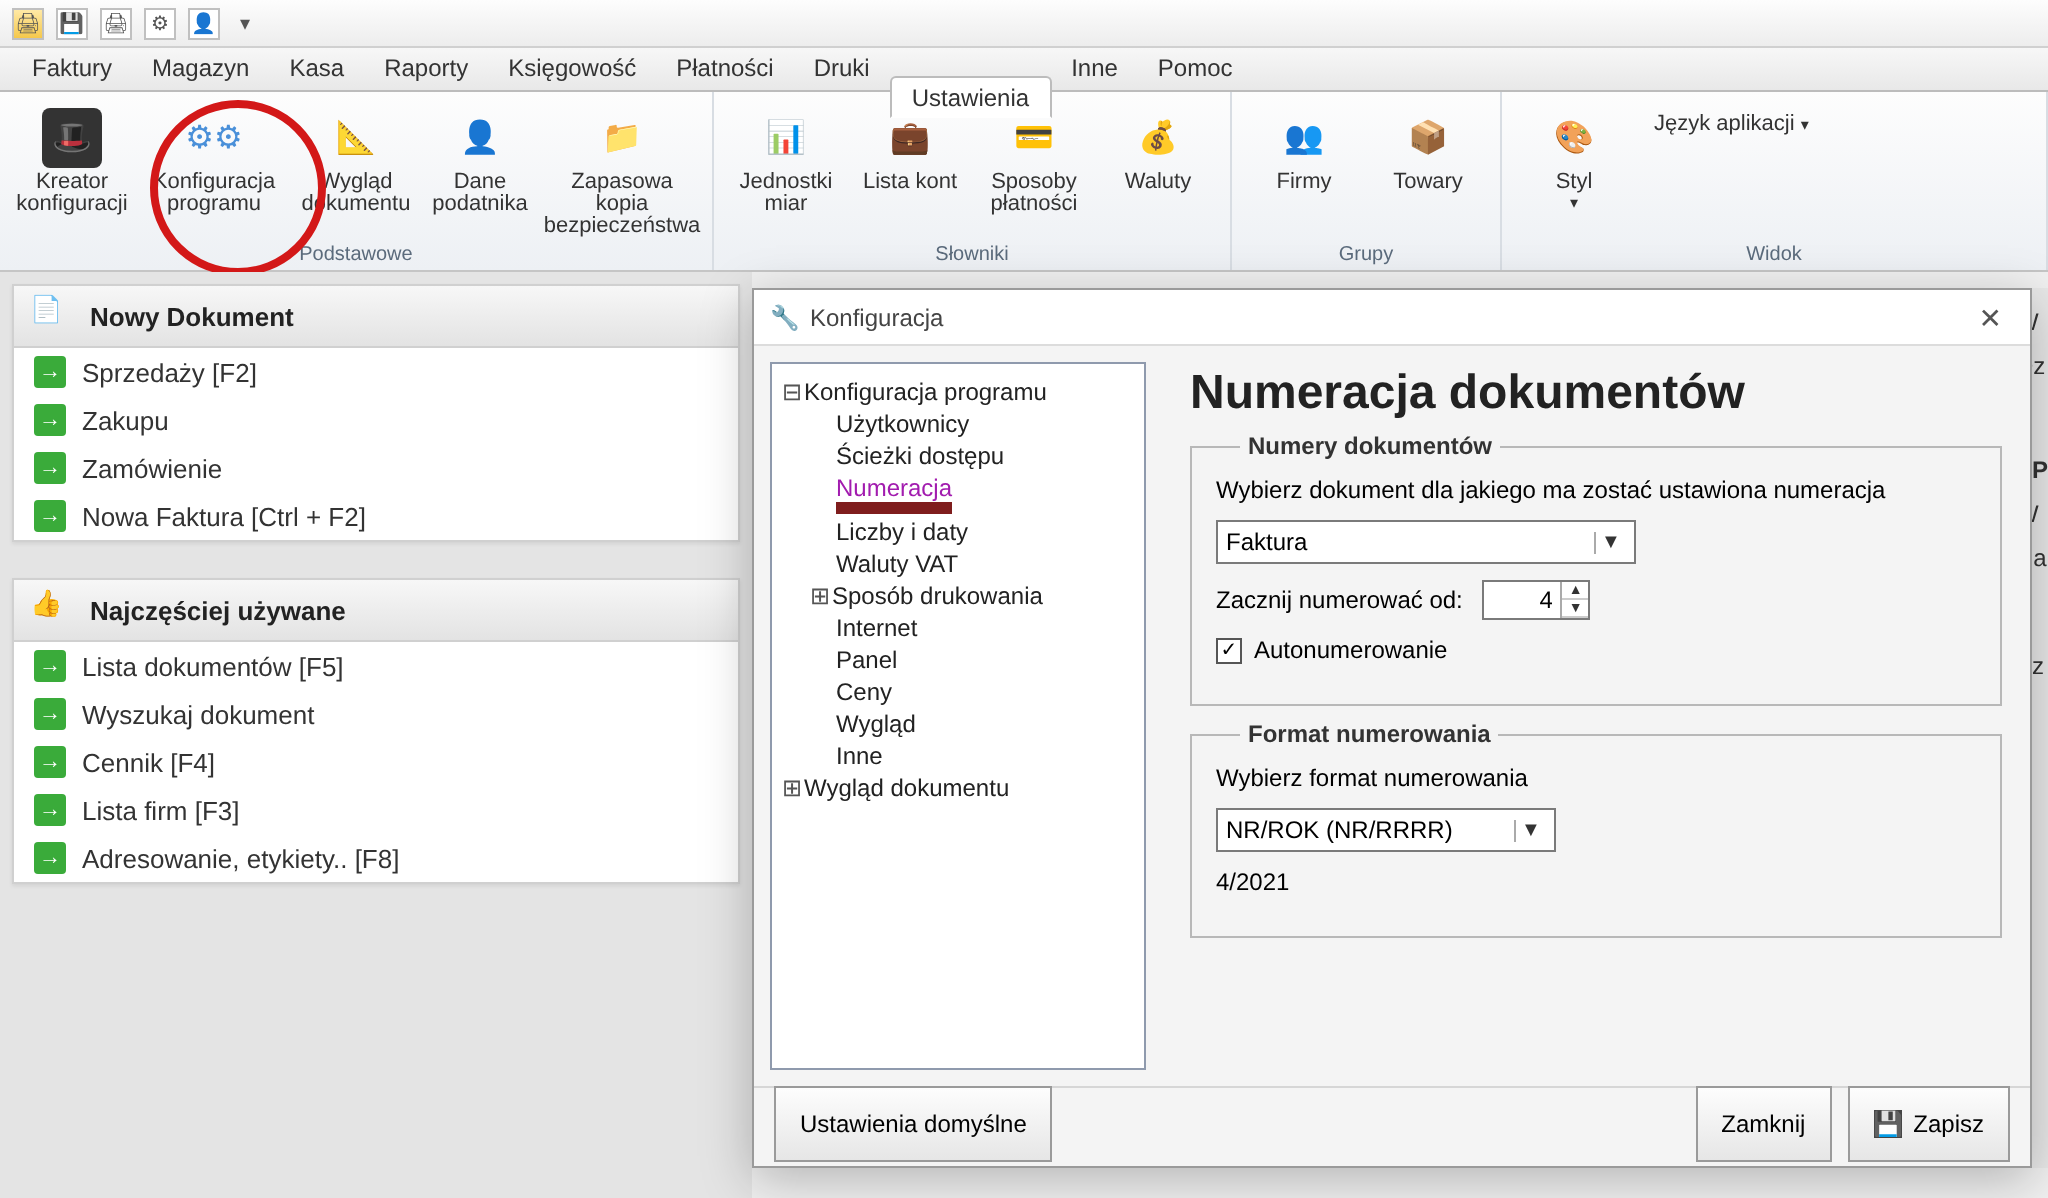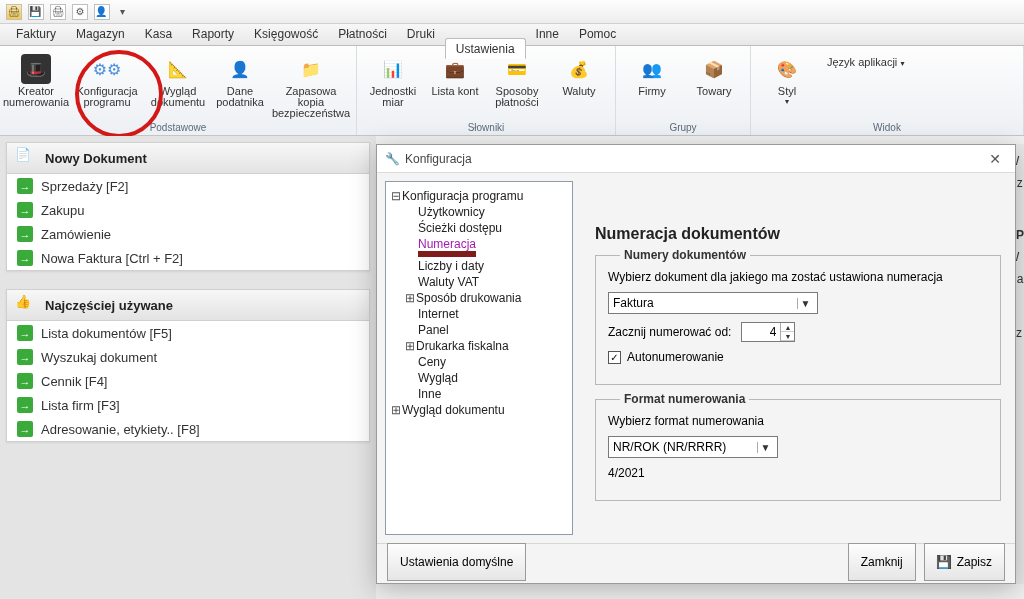--- a/index.html
+++ b/index.html
@@ -37,21 +37,21 @@
 .dlg-title .wrench { width:14px; height:14px; margin-right:6px; color:#777;}
 .dlg-title .x { margin-left:auto; font-size:14px; color:#555; padding:0 6px; cursor:default;}
 .dlg-body { display:flex; height:370px;justify-content:flex-end;}
 .tree { width:188px; margin:8px; background:#fff; border:1px solid #8f9aad; padding:6px 4px; font-size:12px; color:#222; overflow:auto;}
 .tree .tn { padding:1px 0; white-space:nowrap;}
 .tree .tn .tw { display:inline-block; width:12px; text-align:center; color:#555;}
 .tree .i1 { padding-left:14px;}
 .tree .i2 { padding-left:28px;}
 .tree .sel { color:#a21caf; border-bottom:6px solid #7f1d1d; display:inline-block;}
 .cfgright { flex:1; padding:10px 14px 4px;}
-.cfgright h2 { font-size:16px; font-weight:600; color:#222; margin-bottom:12px;margin-top:42px;}
+.cfgright h2 { font-size:24px; font-weight:600; color:#222; margin-bottom:12px;}
 .fset { border:1px solid #b8b8b8; padding:10px 12px 12px; margin-bottom:14px; font-size:12px;}
 .fset .leg { position:relative; top:-18px; background:#f4f4f4; display:inline-block; padding:0 4px; font-weight:bold; color:#333;margin-left:12px;}
 .fset .leg + * { margin-top:-10px;}
 .frow { margin-bottom:8px;}
 .combo { width:210px; height:22px; background:#fff; border:1px solid #7a7a7a; display:inline-flex; align-items:center; padding:0 4px; font-size:12px;}
 .combo .cv { flex:1;}
 .combo .cd { width:16px; text-align:center; border-left:1px solid #aaa; color:#333; font-size:10px;}
 .spin { display:inline-flex; align-items:center; border:1px solid #7a7a7a; height:20px; background:#fff;}
 .spin input { width:38px; border:none; text-align:right; font-size:12px; padding:0 4px; outline:none;}
 .spin .sb { width:14px; display:flex; flex-direction:column; border-left:1px solid #aaa;}
@@ -87,21 +87,21 @@
   <div class="tab active">Ustawienia</div>
   <div class="tab">Inne</div>
   <div class="tab">Pomoc</div>
 </div>
 
 <div class="ribbon">
   <div class="rgroup">
     <div class="items">
       <div class="ritem">
           <div class="ricon" style="background:#333;color:#fff">🎩</div>
-          <div class="rlab">Kreator numerowania</div>
+          <div class="rlab">Kreator konfiguracji</div>
         </div>
       <div class="ritem wide">
           <div class="ricon" style="color:#4a90d9">⚙⚙</div>
           <div class="rlab">Konfiguracja programu</div>
         </div>
       <div class="ritem">
           <div class="ricon" style="color:#e8a13a">📐</div>
           <div class="rlab">Wygląd dokumentu</div>
         </div>
       <div class="ritem">
@@ -236,21 +236,20 @@
     <div class="tree">
       <div class="tn"><span class="tw">⊟</span><span>Konfiguracja programu</span></div>
       <div class="tn i2">Użytkownicy</div>
       <div class="tn i2">Ścieżki dostępu</div>
       <div class="tn i2"><span class="sel">Numeracja</span></div>
       <div class="tn i2">Liczby i daty</div>
       <div class="tn i2">Waluty VAT</div>
       <div class="tn i1"><span class="tw">⊞</span><span>Sposób drukowania</span></div>
       <div class="tn i2">Internet</div>
       <div class="tn i2">Panel</div>
-      <div class="tn i1"><span class="tw">⊞</span><span>Drukarka fiskalna</span></div>
       <div class="tn i2">Ceny</div>
       <div class="tn i2">Wygląd</div>
       <div class="tn i2">Inne</div>
       <div class="tn"><span class="tw">⊞</span><span>Wygląd dokumentu</span></div>
     </div>
     <div class="cfgright">
       <h2>Numeracja dokumentów</h2>
       <div class="fset">
         <div class="leg">Numery dokumentów</div>
         <div class="frow">Wybierz dokument dla jakiego ma zostać ustawiona numeracja</div>

